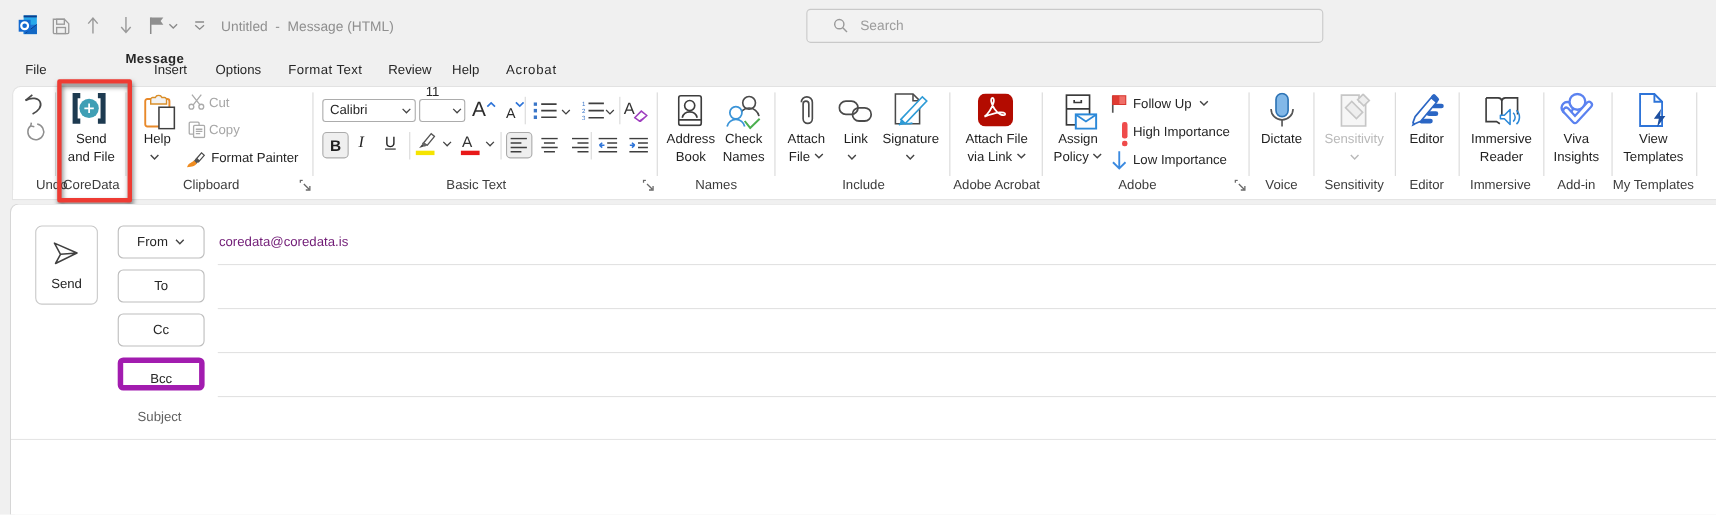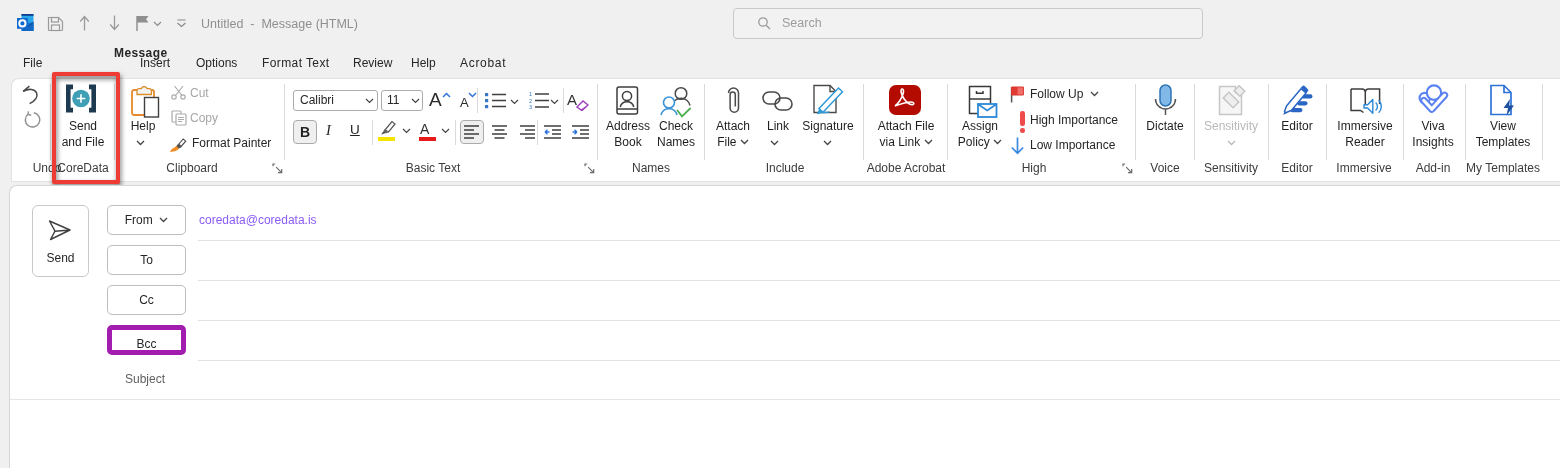--- a/index.html
+++ b/index.html
@@ -89,21 +89,21 @@
 <div class="sep" style="left:1465px;"></div>
 <div class="sep" style="left:1542px;"></div>
 
 <div class="glabel" style="left:11px;width:40px;padding-left:16px;">Undo</div>
 <div class="glabel" style="left:53px;width:60px;">CoreData</div>
 <div class="glabel" style="left:152px;width:80px;">Clipboard</div>
 <div class="glabel" style="left:393px;width:80px;">Basic Text</div>
 <div class="glabel" style="left:611px;width:80px;">Names</div>
 <div class="glabel" style="left:745px;width:80px;">Include</div>
 <div class="glabel" style="left:863px;width:86px;">Adobe Acrobat</div>
-<div class="glabel" style="left:994px;width:80px;">High</div>
+<div class="glabel" style="left:994px;width:80px;">Adobe</div>
 <div class="glabel" style="left:1125px;width:80px;">Voice</div>
 <div class="glabel" style="left:1191px;width:80px;">Sensitivity</div>
 <div class="glabel" style="left:1257px;width:80px;">Editor</div>
 <div class="glabel" style="left:1324px;width:80px;">Immersive</div>
 <div class="glabel" style="left:1393px;width:80px;">Add-in</div>
 <div class="glabel" style="left:1462px;width:82px;">My Templates</div>
 
 <svg class="ab" style="left:272px;top:163px;" width="11" height="11" viewBox="0 0 11 11" fill="none" stroke="#6a6a6a" stroke-width="1.2">
       <path d="M1 3.2 V1 H3.2 M4.2 4.2 L8.8 8.8 M9.7 6 V9.7 H6"></path>
 </svg>
@@ -162,21 +162,21 @@
 </svg>
 <div class="rowtxt" style="left:192px;top:135px;">Format Painter</div>
 
 <div class="ab" style="left:293px;top:90px;width:85px;height:21px;border:1px solid #acacac;border-radius:3px;box-sizing:border-box;background:#fff;"></div>
 <div class="ab" style="left:300px;top:93px;">Calibri</div>
 <svg class="ab" style="left:365px;top:98px;" width="9" height="6" viewBox="0 0 9 6" fill="none" stroke="#444" stroke-width="1.2">
       <path d="M1 1 L4.5 4.5 L8 1"></path>
     </svg>
 
 <div class="ab" style="left:381px;top:90px;width:42px;height:21px;border:1px solid #acacac;border-radius:3px;box-sizing:border-box;background:#fff;"></div>
-<div class="ab" style="left:387px;top:93px;text-align:right;">11</div>
+<div class="ab" style="left:387px;top:76px;text-align:right;">11</div>
 <svg class="ab" style="left:411px;top:98px;" width="9" height="6" viewBox="0 0 9 6" fill="none" stroke="#444" stroke-width="1.2">
       <path d="M1 1 L4.5 4.5 L8 1"></path>
     </svg>
 
 <div class="ab" style="left:429px;top:89px;font-size:19px;color:#2b2b2b;">A</div>
 <svg class="ab" style="left:442px;top:91.5px;" width="9" height="6" viewBox="0 0 9 6" fill="none" stroke="#2e74d8" stroke-width="1.5">
       <path d="M1 5 L4.5 1.5 L8 5"></path>
     </svg>
 
 <div class="ab" style="left:460px;top:94.5px;font-size:13px;color:#2b2b2b;">A</div>
@@ -397,21 +397,21 @@
 </svg>
 <div class="ab" style="left:32px;top:251px;width:57px;text-align:center;color:#262626;">Send</div>
 
 <div class="ab" style="left:107px;top:205px;width:79px;height:30px;border:1px solid #bdbdbd;border-radius:5px;background:#fff;box-sizing:border-box;text-align:center;line-height:28px;">From&nbsp;&nbsp;<svg style="display:inline;vertical-align:1px;" width="9" height="6" viewBox="0 0 9 6" fill="none" stroke="#444" stroke-width="1.3">
         <path d="M1 1 L4.5 4.5 L8 1"></path>
       </svg></div>
 <div class="ab" style="left:107px;top:245px;width:79px;height:30px;border:1px solid #bdbdbd;border-radius:5px;background:#fff;box-sizing:border-box;text-align:center;line-height:28px;">To</div>
 <div class="ab" style="left:107px;top:285px;width:79px;height:30px;border:1px solid #bdbdbd;border-radius:5px;background:#fff;box-sizing:border-box;text-align:center;line-height:28px;">Cc</div>
 <div class="ab" style="left:107px;top:325px;width:79px;height:30px;border:5px solid #a21caf;border-radius:5px;background:#fff;box-sizing:border-box;text-align:center;line-height:28px;">Bcc</div>
 
-<div class="ab" style="left:199px;top:213px;color:#8b5cf6;">coredata@coredata.is</div>
+<div class="ab" style="left:199px;top:213px;color:#701a75;">coredata@coredata.is</div>
 
 <div class="ab" style="left:198px;top:240px;width:1362px;height:1px;background:#e2e2e2;"></div>
 <div class="ab" style="left:198px;top:280px;width:1362px;height:1px;background:#e2e2e2;"></div>
 <div class="ab" style="left:198px;top:320px;width:1362px;height:1px;background:#e2e2e2;"></div>
 <div class="ab" style="left:198px;top:360px;width:1362px;height:1px;background:#e2e2e2;"></div>
 
 <div class="ab" style="left:100px;top:372px;width:90px;text-align:center;color:#5f5f5f;">Subject</div>
 
 <div class="ab" style="left:10px;top:399px;width:1550px;height:1px;background:#e5e5e5;"></div>
 

